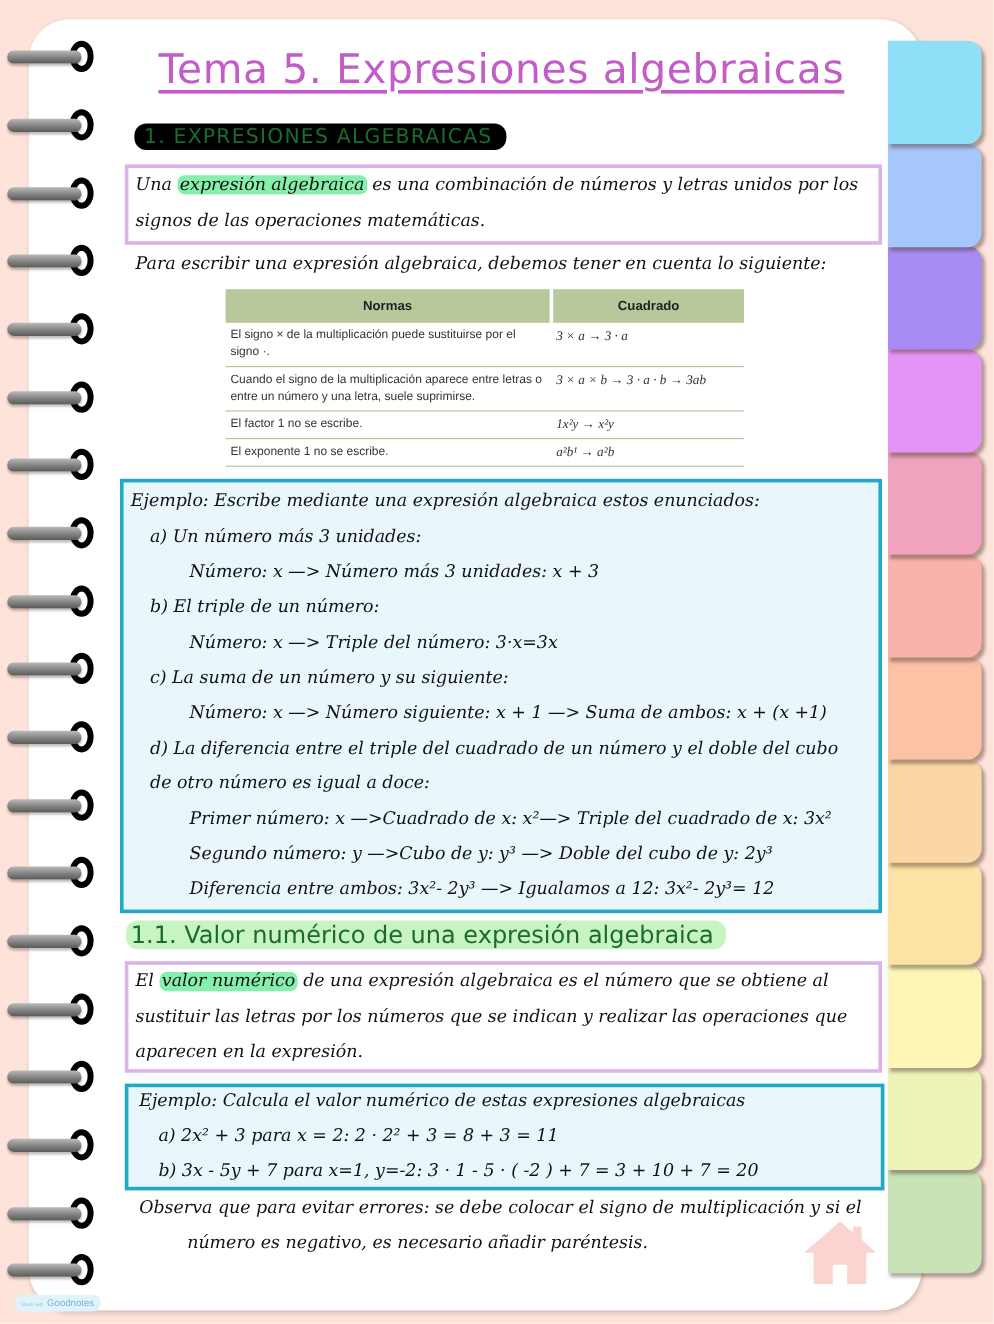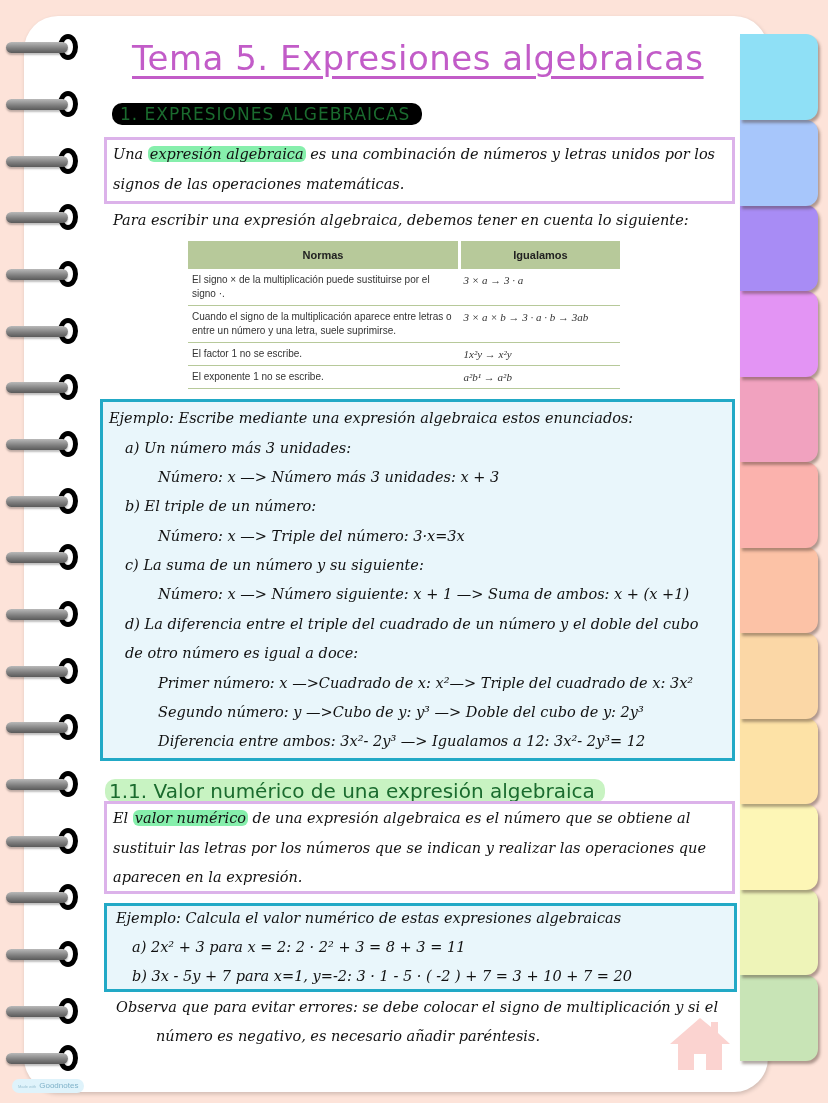--- a/index.html
+++ b/index.html
@@ -6,21 +6,21 @@
   body{width:828px;height:1103px;background:#fde3d9;position:relative;overflow:hidden;font-family:"DejaVu Serif",serif;}
   .tabs{position:absolute;left:740px;top:34px;width:80px;}
   .tab{position:absolute;left:0;width:78px;height:86px;border-radius:0 12px 12px 0;box-shadow:2px 3px 3px rgba(80,60,50,.45);}
   .page{position:absolute;left:24px;top:16px;width:744px;height:1076px;background:#fff;border-radius:34px;box-shadow:1px 2px 4px rgba(0,0,0,.18);}
   .ring{position:absolute;left:6px;width:72px;height:26px;}
   .ring .bar{position:absolute;left:0;top:8px;width:62px;height:11px;border-radius:6px;background:linear-gradient(#b9b9b9,#7d7d7d 60%,#5a5a5a);box-shadow:0 2px 2px rgba(0,0,0,.25);}
   .ring .loop{position:absolute;left:52px;top:0;width:20px;height:26px;border-radius:50%;border:5px solid #000;box-sizing:border-box;background:transparent;}
   .content{position:absolute;left:0;top:0;width:828px;height:1103px;}
   .title{position:absolute;left:132px;top:38px;font-family:"DejaVu Sans",sans-serif;font-size:34px;color:#c25cc8;text-decoration:underline;text-decoration-thickness:3px;text-underline-offset:6px;letter-spacing:.5px;}
   .h1{position:absolute;left:112px;top:103px;font-family:"DejaVu Sans",sans-serif;font-size:17px;color:#1a6b2e;background:#000000;border-radius:10px;padding:1px 12px 1px 8px;letter-spacing:1px;}
-  .h2{position:absolute;left:105px;top:767px;font-family:"DejaVu Sans",sans-serif;font-size:20px;color:#1a6b2e;background:#c8f3c2;border-radius:10px;padding:0 10px 0 4px;margin-top:12px;}
+  .h2{position:absolute;left:105px;top:767px;font-family:"DejaVu Sans",sans-serif;font-size:20px;color:#1a6b2e;background:#c8f3c2;border-radius:10px;padding:0 10px 0 4px;}
   .box{position:absolute;box-sizing:border-box;}
   .defbox{border:3px solid #dcb2ea;background:#fff;}
   .exbox{border:3px solid #22a9c6;background:#e9f6fb;}
   .line{position:absolute;font-size:14.5px;color:#111;white-space:nowrap;font-style:italic;}
   .hl{background:#86efac;border-radius:6px;padding:0 2px;}
   table.norms{position:absolute;left:188px;top:241px;width:432px;border-collapse:collapse;font-family:"Liberation Sans",sans-serif;font-size:10px;color:#333;}
   table.norms th{background:#b7c99a;color:#222;font-weight:bold;height:26px;font-size:11px;border-right:3px solid #fff;}
   table.norms th:last-child{border-right:none;}
   table.norms td{border-bottom:1.5px solid #b7c99a;padding:4px 4px;vertical-align:top;line-height:14px;}
   table.norms td.ex{font-family:"Liberation Serif",serif;font-size:11px;font-style:italic;margin-left:17px;}
@@ -137,21 +137,21 @@
     <span>Una </span><span class="hl">expresión algebraica</span><span> es una combinación de números y letras unidos por los</span>
   </div>
   <div class="line" style="left:113px;top:176px;">signos de las operaciones matemáticas.</div>
 
   <div class="line" style="left:113px;top:212px;">Para escribir una expresión algebraica, debemos tener en cuenta lo siguiente:</div>
 
   <table class="norms">
     <thead>
       <tr>
         <th style="width:268px;">Normas</th>
-        <th>Igualamos</th>
+        <th>Cuadrado</th>
       </tr>
     </thead>
     <tbody>
       <tr>
         <td>El signo × de la multiplicación puede sustituirse por el signo ·.</td>
         <td class="ex">3 × a  →  3 · a</td>
       </tr>
       <tr>
         <td>Cuando el signo de la multiplicación aparece entre letras o entre un número y una letra, suele suprimirse.</td>
         <td class="ex">3 × a × b → 3 · a · b → 3ab</td>

